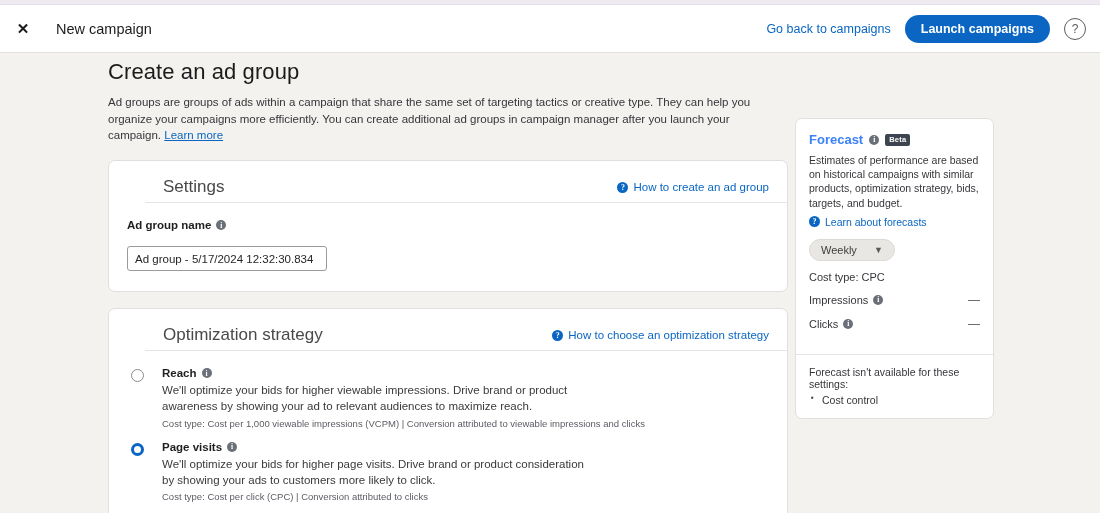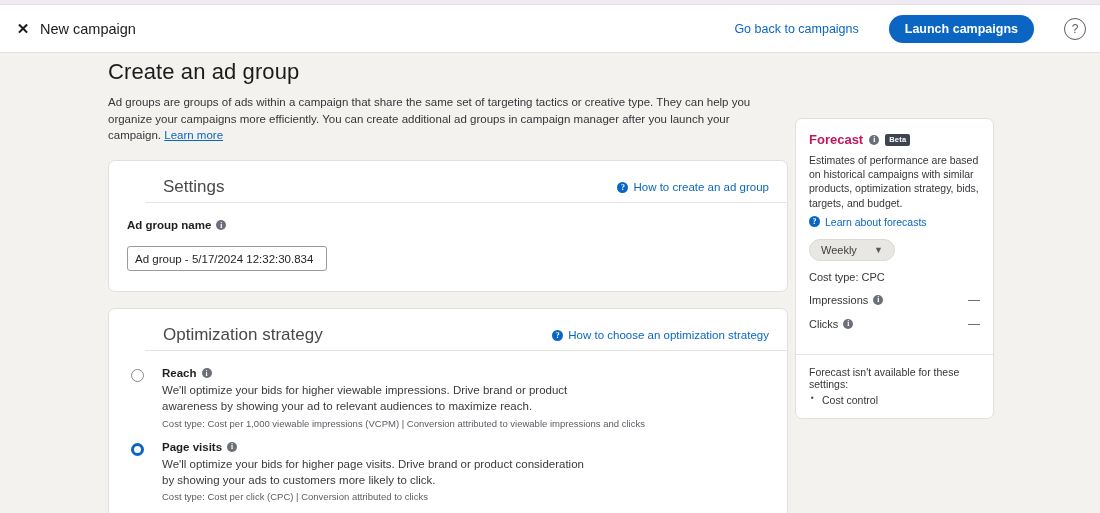--- a/index.html
+++ b/index.html
@@ -23,24 +23,24 @@
     border-bottom: 1px solid #e2e0de;
     display: flex; align-items: center;
   }
   .close-icon {
     margin-left: 10px; width: 26px; height: 26px;
     display: flex; align-items: center; justify-content: center;
     font-size: 15px; font-weight: 700; color: #1c1c1c;
     cursor: pointer; line-height: 1;
   }
   .topbar-title {
-    margin-left: 4px; font-size: 14.5px; color: #1c1c1c;
+    margin-left: 20px; font-size: 14.5px; color: #1c1c1c;
   }
   .topbar-right {
-    margin-left: auto; display: flex; align-items: center; gap: 30px;
+    margin-left: auto; display: flex; align-items: center; gap: 14px;
     padding-right: 14px;
   }
   .link-plain {
     font-size: 12.5px; color: #0a66c2; cursor: pointer;
   }
   .btn-primary {
     background: #0a66c2; color: #ffffff;
     font-size: 12.5px; font-weight: 600;
     border: none; border-radius: 16px;
     padding: 7px 16px; cursor: pointer;
@@ -130,21 +130,21 @@
     margin-top: 3px; font-size: 9.5px; color: #5a5d63;
   }
 
   
   .forecast {
     position: absolute; left: 795px; top: 65px; width: 199px;
     background: #ffffff; border: 1px solid #e2e0de; border-radius: 7px;
   }
   .fc-pad { padding: 13px 13px 11px 13px; }
   .fc-title-row { display: flex; align-items: center; gap: 6px; }
-  .fc-title { font-size: 13px; font-weight: 700; color: #be185d; }
+  .fc-title { font-size: 13px; font-weight: 700; color: #3b82f6; }
   .beta {
     background: #3f4550; color: #ffffff; font-size: 7.5px; font-weight: 700;
     border-radius: 2px; padding: 1.5px 4px; letter-spacing: .2px;
   }
   .fc-desc { margin-top: 6px; font-size: 10.5px; line-height: 1.35; color: #35363a; }
   .fc-learn {
     margin-top: 6px; display: flex; align-items: center; gap: 5px;
     font-size: 10.5px; color: #0a66c2; cursor: pointer;
   }
   .pill {

